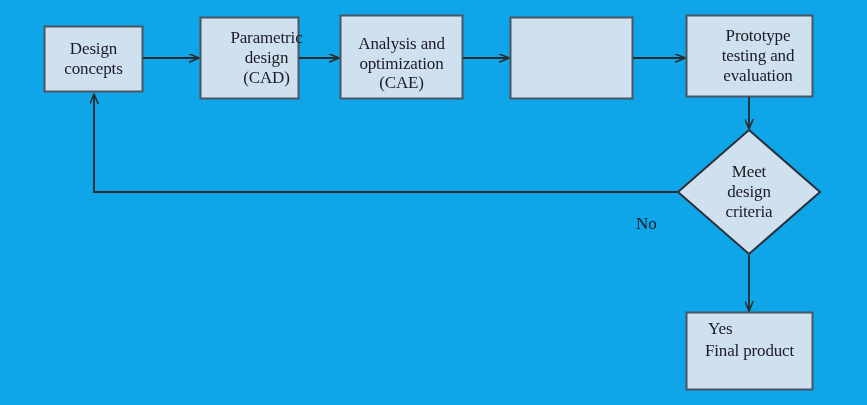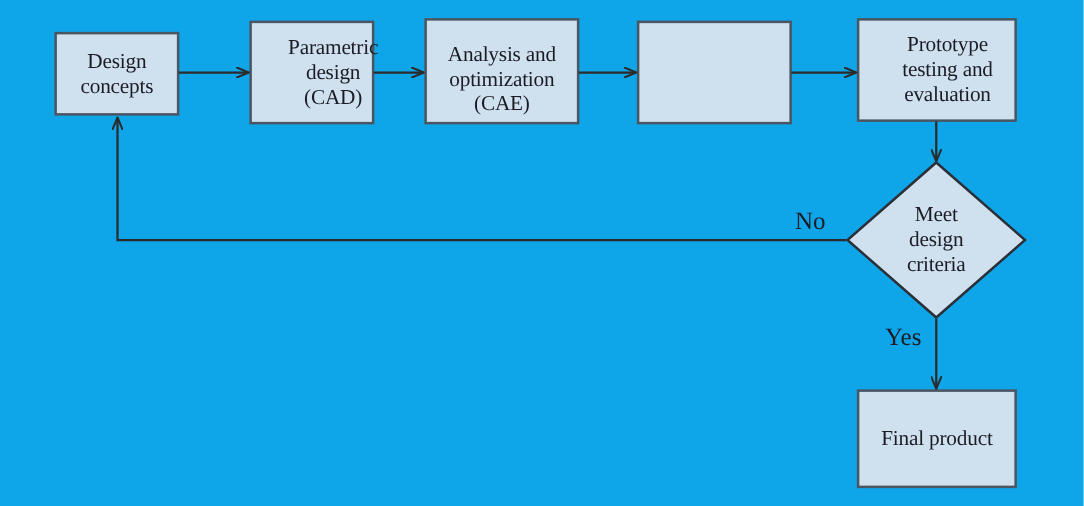--- a/index.html
+++ b/index.html
@@ -36,24 +36,25 @@
     font-size: 17px;
     line-height: 1.17;
     letter-spacing: -0.15px;
     white-space: pre-line;
     pointer-events: none;
   }
   .edge-label {
     position: absolute;
     color: #1b1b24;
     font-family: "Liberation Serif", "DejaVu Serif", serif;
-    font-size: 20px;
+    font-size: 17px;
     line-height: 1;
     white-space: nowrap;
     pointer-events: none;
+    margin-top: 48px;
   }
 </style>
 </head>
 <body>
 
 <div id="canvas">
 
   <svg id="flow-svg" viewBox="0 0 867 405">
     <defs>
       <marker id="arrowhead" markerWidth="11" markerHeight="9" refX="10" refY="4.5" orient="auto" markerUnits="userSpaceOnUse">
@@ -107,15 +108,15 @@
 evaluation</div>
 
   <div class="node-label" style="left:694px; top:155px; width:110px; height:74px;">Meet
 design
 criteria</div>
 
   <div class="node-label" style="left:686px; top:312px; width:127px; height:78px;border-radius:26px;">Final product</div>
 
   <div class="edge-label" style="left:636px; top:167px;">No</div>
 
-  <div class="edge-label" style="left:708px; top:260px;">Yes</div>
+  <div class="edge-label" style="left:708px; top:272px;">Yes</div>
 
 </div>
 
 </body></html>

